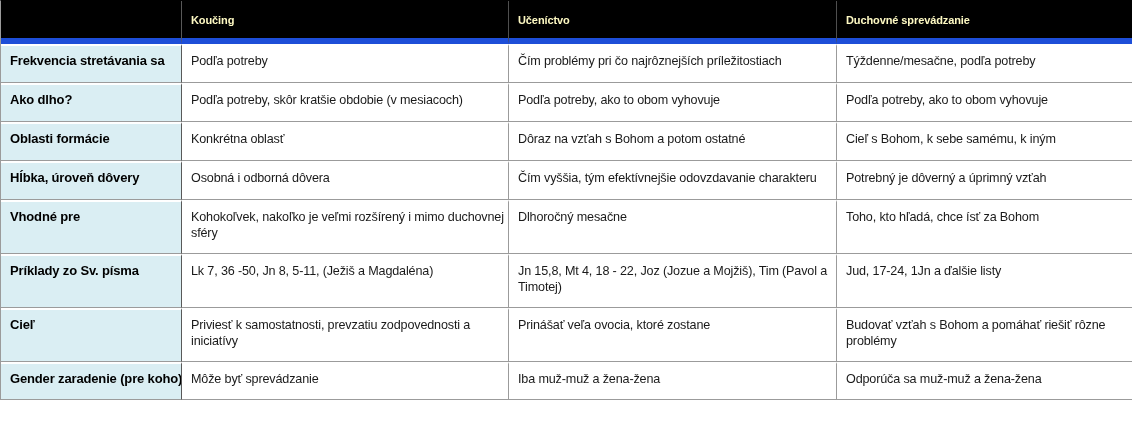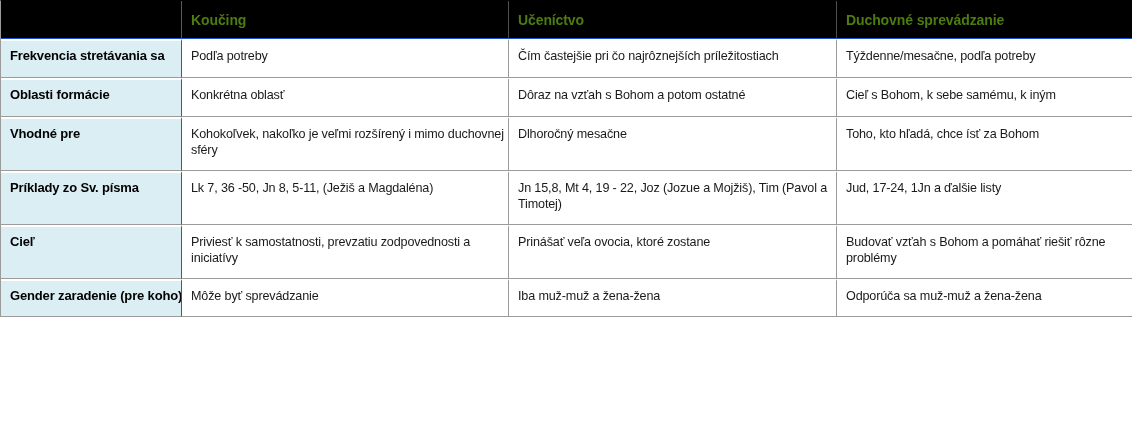--- a/index.html
+++ b/index.html
@@ -14,29 +14,29 @@
   table.cmp {
     border-collapse: separate;
     border-spacing: 0;
     table-layout: fixed;
     width: 1132px;
     border-left: 1px solid #9b9b9b;
     border-top: 1px solid #000000;
   }
   table.cmp th {
     background: #000000;
-    color: #4d7c0f;
+    color: #fef9c3;
     font-weight: bold;
-    font-size: 14px;
+    font-size: 11px;
     text-align: left;
     vertical-align: middle;
     padding: 0 2px 0 9px;
     height: 37px;
     border-right: 1px solid #4f4f4f;
-    border-bottom: 1px solid #1d4ed8;
+    border-bottom: 6px solid #1d4ed8;
     letter-spacing: -0.1px;
     white-space: nowrap;
     overflow: hidden;
   }
   table.cmp th.corner { border-right: 1px solid #595959; }
   table.cmp td {
     font-size: 12.6px;
     color: #1a1a1a;
     vertical-align: top;
     padding: 7px 2px 0 9px;
@@ -73,39 +73,51 @@
   <tbody>
       <tr style="height:38px">
     <th class="corner"></th>
     <th>Koučing</th>
     <th>Učeníctvo</th>
     <th>Duchovné sprevádzanie</th>
   </tr>
   <tr style="height:39px">
     <td class="rowlabel">Frekvencia stretávania sa</td>
     <td class="data">Podľa potreby</td>
-    <td class="data">Čím častejšie pri čo najrôznejších príležitostiach</td>
+    <td class="data">Čím problémy pri čo najrôznejších príležitostiach</td>
     <td class="data">Týždenne/mesačne, podľa potreby</td>
+  </tr>
+  <tr style="height:39px">
+    <td class="rowlabel">Ako dlho?</td>
+    <td class="data">Podľa potreby, skôr kratšie obdobie (v mesiacoch)</td>
+    <td class="data">Podľa potreby, ako to obom vyhovuje</td>
+    <td class="data">Podľa potreby, ako to obom vyhovuje</td>
   </tr>
   <tr style="height:39px">
     <td class="rowlabel">Oblasti formácie</td>
     <td class="data">Konkrétna oblasť</td>
     <td class="data">Dôraz na vzťah s Bohom a potom ostatné</td>
     <td class="data">Cieľ s Bohom, k sebe samému, k iným</td>
+  </tr>
+  <tr style="height:39px">
+    <td class="rowlabel">Hĺbka, úroveň dôvery</td>
+    <td class="data">Osobná i odborná dôvera</td>
+    <td class="data">Čím vyššia, tým efektívnejšie odovzdavanie charakteru</td>
+    <td class="data">Potrebný je dôverný a úprimný vzťah</td>
   </tr>
   <tr style="height:54px">
     <td class="rowlabel">Vhodné pre</td>
     <td class="data">Kohokoľvek, nakoľko je veľmi rozšírený i mimo duchovnej sféry</td>
     <td class="data">Dlhoročný mesačne</td>
     <td class="data">Toho, kto hľadá, chce ísť za Bohom</td>
   </tr>
   <tr style="height:54px">
     <td class="rowlabel">Príklady zo Sv. písma</td>
     <td class="data">Lk 7, 36 -50, Jn 8, 5-11, (Ježiš a Magdaléna)</td>
-    <td class="data">Jn 15,8, Mt 4, 19 - 22, Joz (Jozue a Mojžiš), Tim (Pavol a Timotej)</td>
+    <td class="data">Jn 15,8, Mt 4, 18 - 22, Joz (Jozue a Mojžiš), Tim (Pavol a Timotej)</td>
     <td class="data">Jud, 17-24, 1Jn a ďalšie listy</td>
   </tr>
   <tr style="height:54px">
     <td class="rowlabel">Cieľ</td>
     <td class="data">Priviesť k samostatnosti, prevzatiu zodpovednosti a iniciatívy</td>
     <td class="data">Prinášať veľa ovocia, ktoré zostane</td>
     <td class="data">Budovať vzťah s Bohom a pomáhať riešiť rôzne problémy</td>
   </tr>
   <tr style="height:38px">
     <td class="rowlabel">Gender zaradenie (pre koho)</td>

